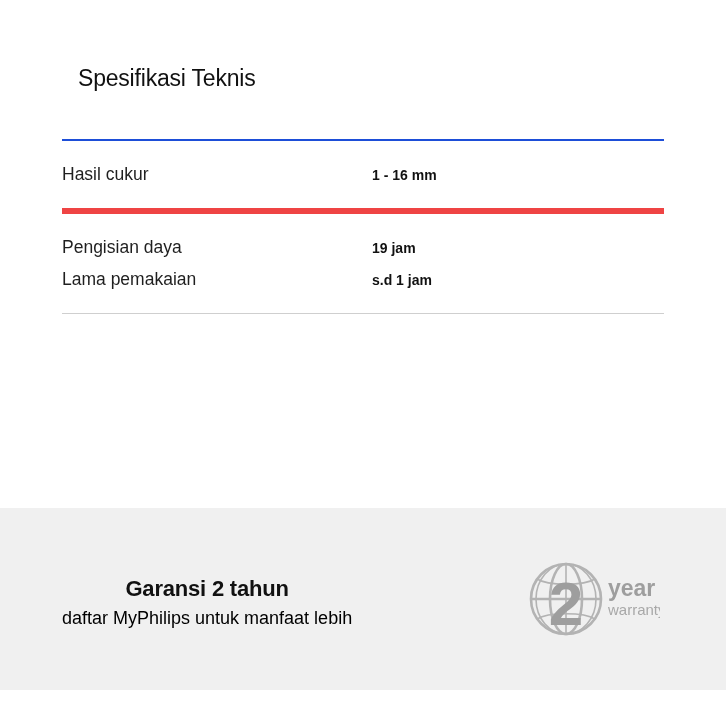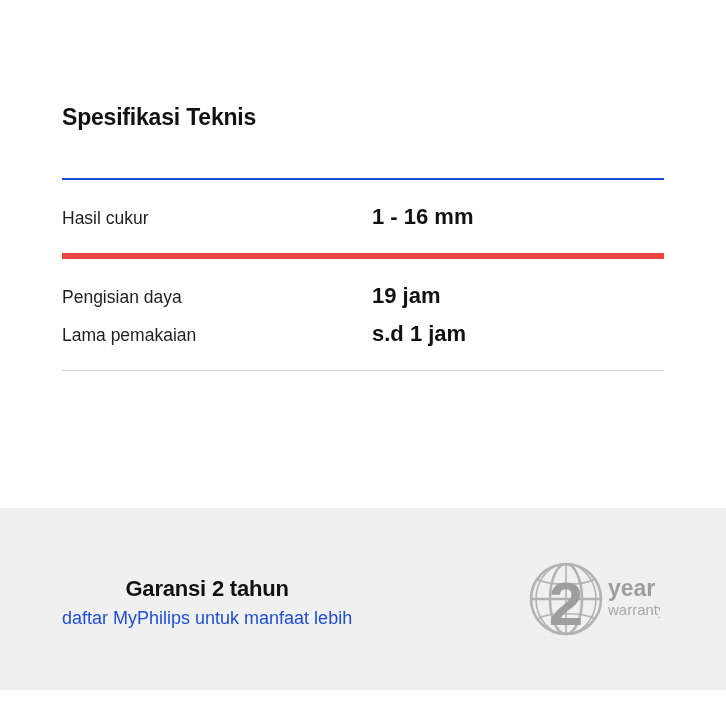--- a/index.html
+++ b/index.html
@@ -26,25 +26,25 @@
 
   
   .specs {
     flex: 1 1 auto;
     padding: 0 62px;
     box-sizing: border-box;
     background: #ffffff;
   }
   .specs-title {
     font-size: 23px;
-    font-weight: bold;
+    font-weight: normal;
     letter-spacing: -0.2px;
     color: #111111;
-    padding-top: 104px;
-    margin: 0;
+    padding-top: 49px;
+    margin: 16px;
   }
 
   .spec-table {
     margin-top: 47px;
   }
   .spec-group {
     border-top: 6px solid #ef4444;
     padding: 22px 0 21px 0;
   }
   .spec-group.first {
@@ -59,21 +59,21 @@
   }
   .spec-label {
     width: 310px;
     flex: 0 0 310px;
     font-size: 17.5px;
     font-weight: normal;
     color: #1f1f1f;
     line-height: 1.35;
   }
   .spec-value {
-    font-size: 22px;
+    font-size: 14px;
     font-weight: bold;
     color: #111111;
     line-height: 1.35;
   }
   .spec-bottom-rule {
     border-top: 1px solid #cfcfcf;
   }
 
   
   .warranty {
@@ -95,21 +95,21 @@
   }
   .warranty-title {
     font-size: 22px;
     font-weight: bold;
     color: #111111;
     letter-spacing: -0.2px;
   }
   .warranty-sub {
     font-size: 18px;
     font-weight: normal;
-    color: #1d4ed8;
+    color: #000000;
     margin-top: 6px;
   }
   .warranty-badge {
     position: relative;
     width: 140px;
     height: 92px;
     margin-right: 4px;
     display: flex;
     align-items: center;
   }

